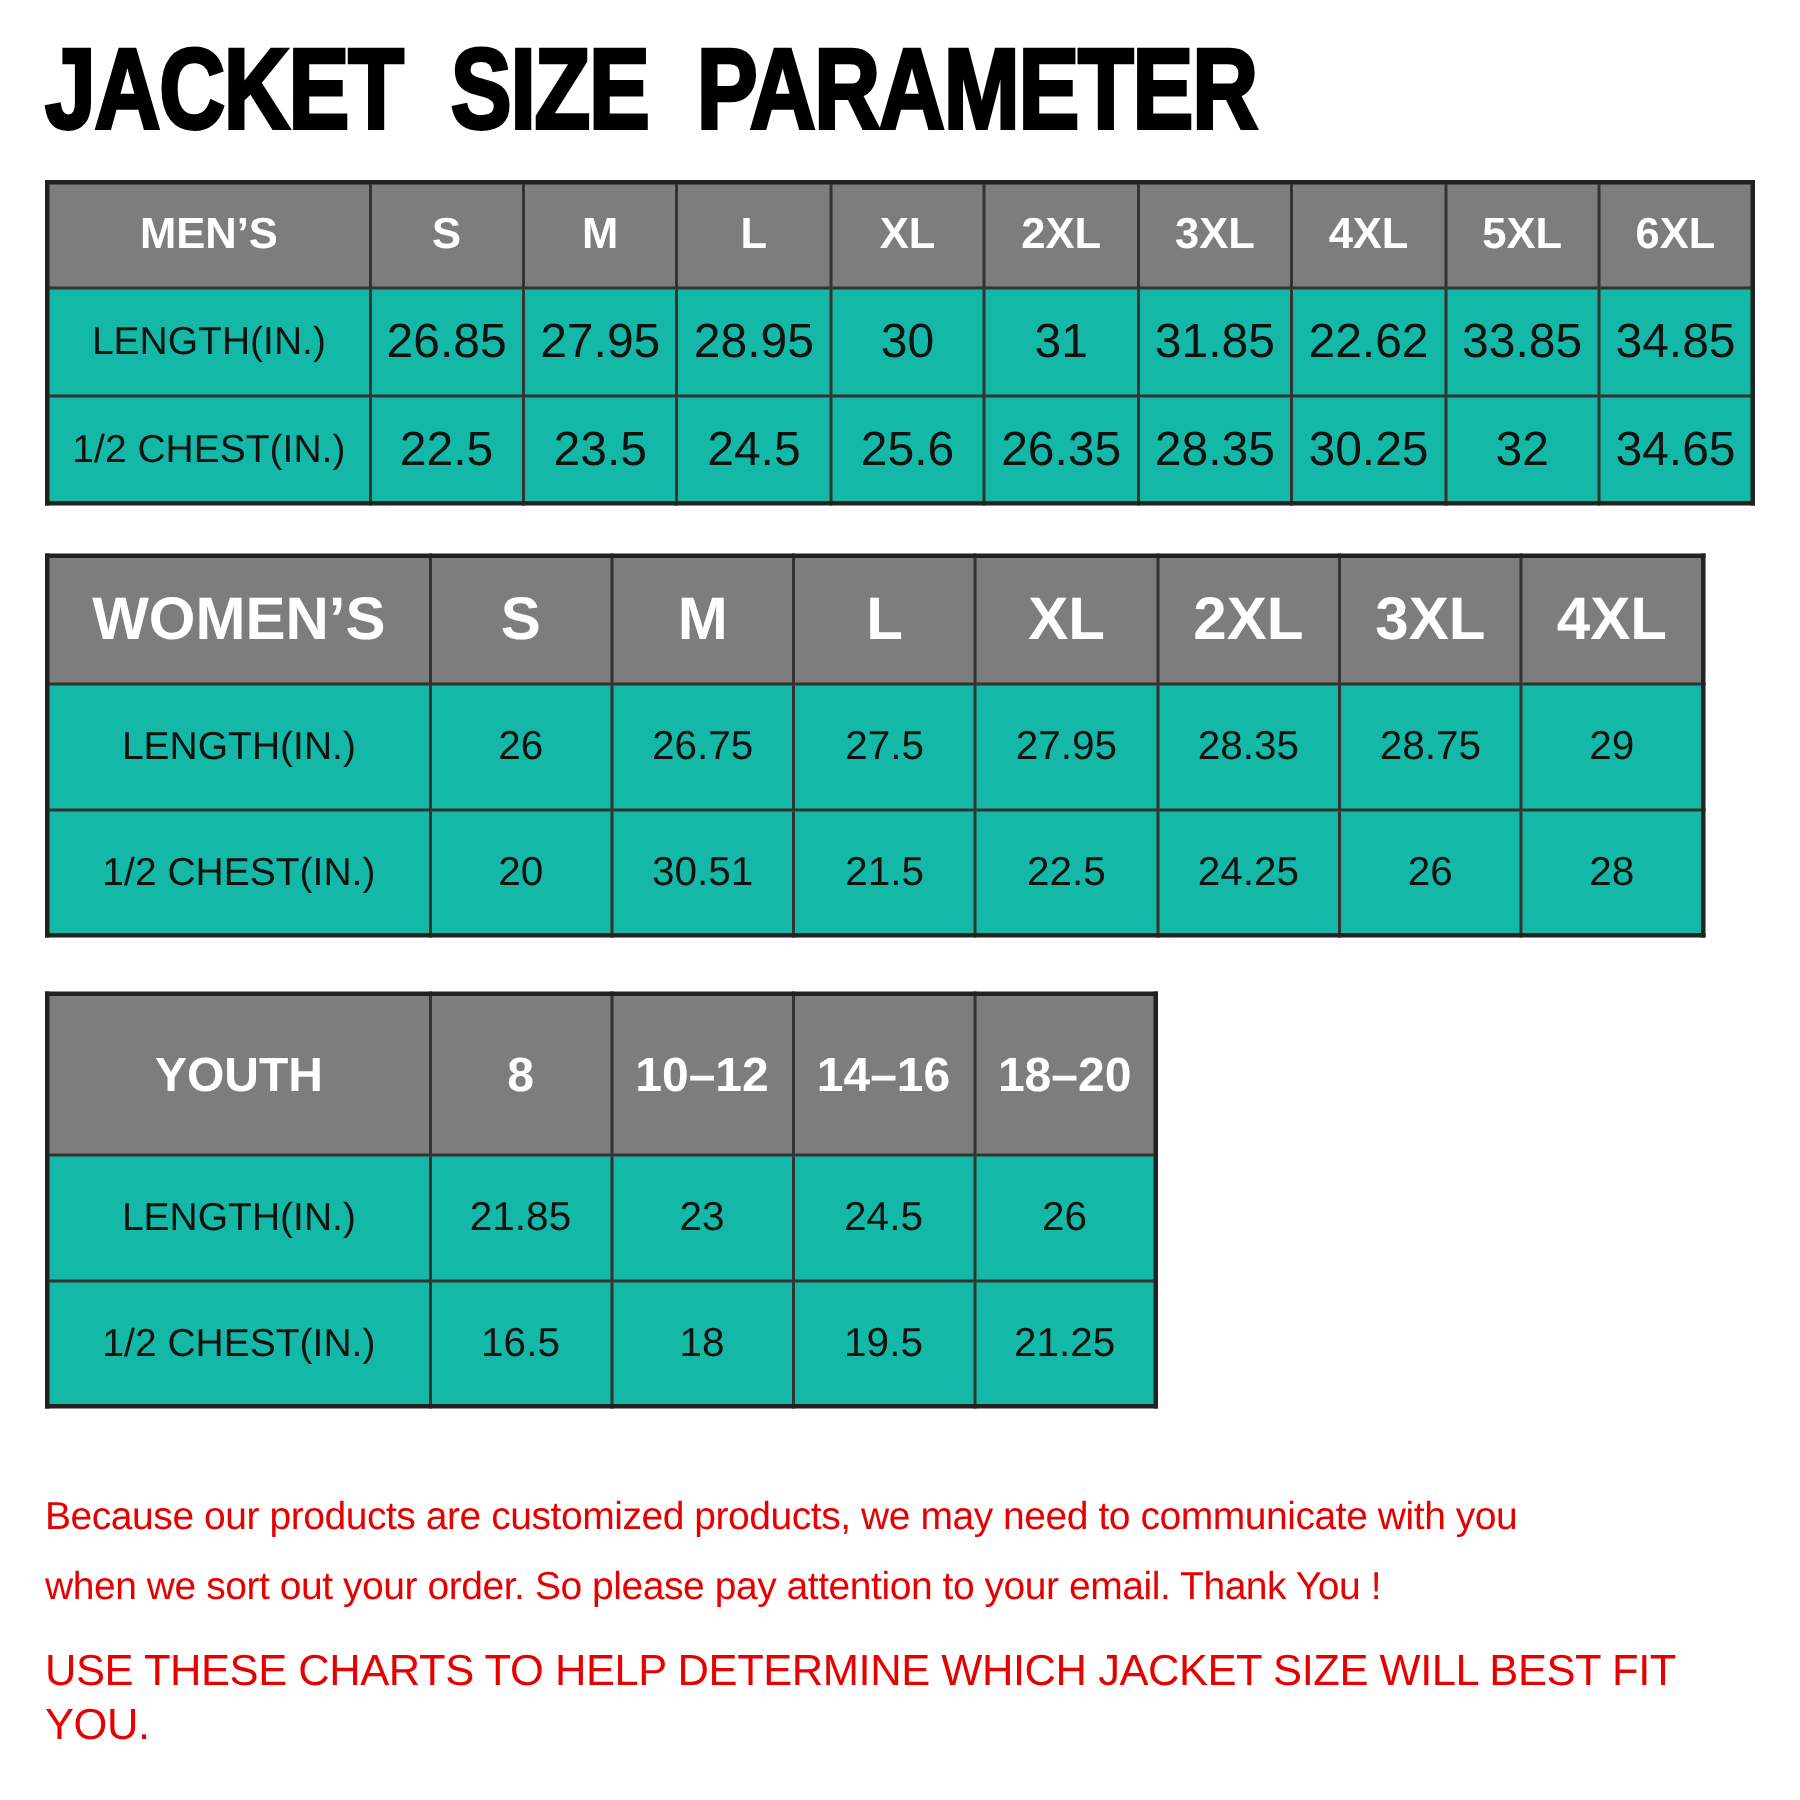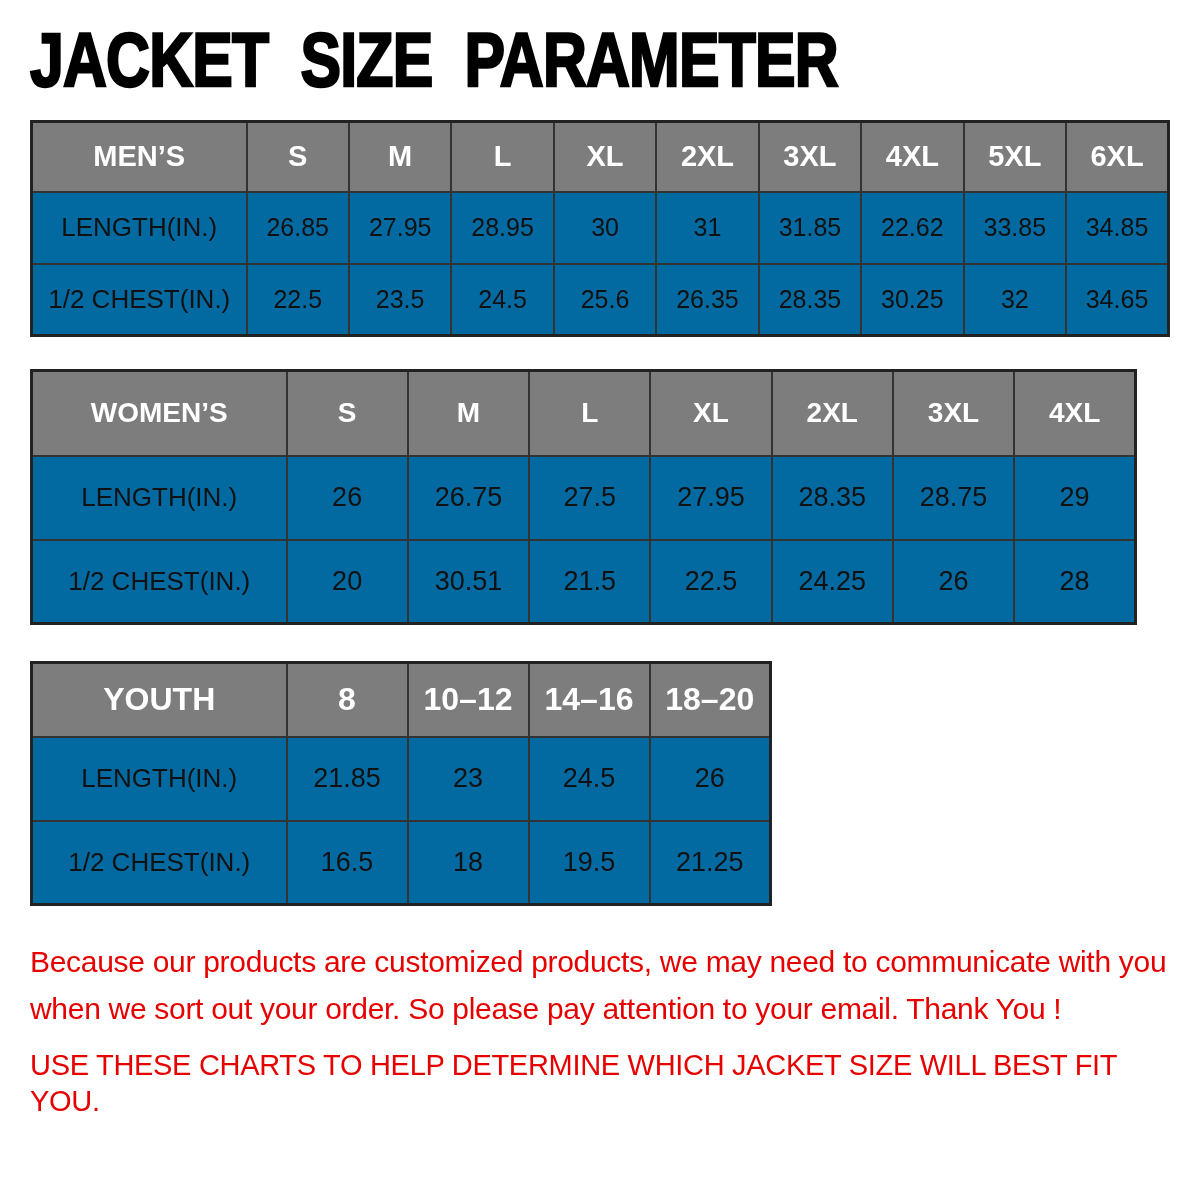--- a/index.html
+++ b/index.html
@@ -30,42 +30,42 @@
     white-space:nowrap;
   }
 
   
   .note{margin-top:14px;color:var(--accent-red);font-size:27px;line-height:33px;font-weight:normal;}
 
   
   table.tbl{border-collapse:collapse;table-layout:fixed;border:3px solid var(--border-outer);}
   table.tbl th, table.tbl td{border:2px solid var(--border-inner);text-align:center;vertical-align:middle;padding:0;}
   table.tbl th{background:var(--header-bg);color:var(--header-text);font-weight:bold;}
-  table.tbl td{color:var(--ink);background:#0369a1;}
+  table.tbl td{color:var(--ink);background:#14b8a6;}
   table.tbl td:first-child{font-size:26px;}
 
   .tbl-mens{margin-top:22px;width:1140px;}
   .tbl-mens th{height:70px;font-size:29px;}
-  .tbl-mens td{height:72px;font-size:25px;}
+  .tbl-mens td{height:72px;font-size:32px;}
   .tbl-mens col.col-label{width:215px;}
 
   .tbl-womens{margin-top:32px;width:1107px;}
-  .tbl-womens th{height:85px;font-size:28px;}
+  .tbl-womens th{height:85px;font-size:40px;}
   .tbl-womens td{height:84px;font-size:27px;}
   .tbl-womens td:first-child{font-size:28px;}
   .tbl-womens col.col-label{width:255px;}
 
   .tbl-youth{margin-top:36px;width:742px;}
-  .tbl-youth th{height:74px;font-size:32px;}
+  .tbl-youth th{height:107px;font-size:32px;}
   .tbl-youth td{height:84px;font-size:27px;}
   .tbl-youth td:first-child{font-size:28px;}
   .tbl-youth col.col-label{width:255px;}
 
   
-  .footer-para{margin-top:32px;color:var(--accent-red);font-size:30px;line-height:47px;letter-spacing:-0.3px;}
+  .footer-para{margin-top:48px;color:var(--accent-red);font-size:26px;line-height:47px;letter-spacing:-0.3px;}
   .footer-instruction{margin-top:15px;color:var(--accent-red);font-size:29px;line-height:36px;letter-spacing:-0.3px;}
 </style>
 </head>
 <body>
 
 <div class="page">
 
   <h1 class="title">JACKET SIZE PARAMETER</h1>
 
 

